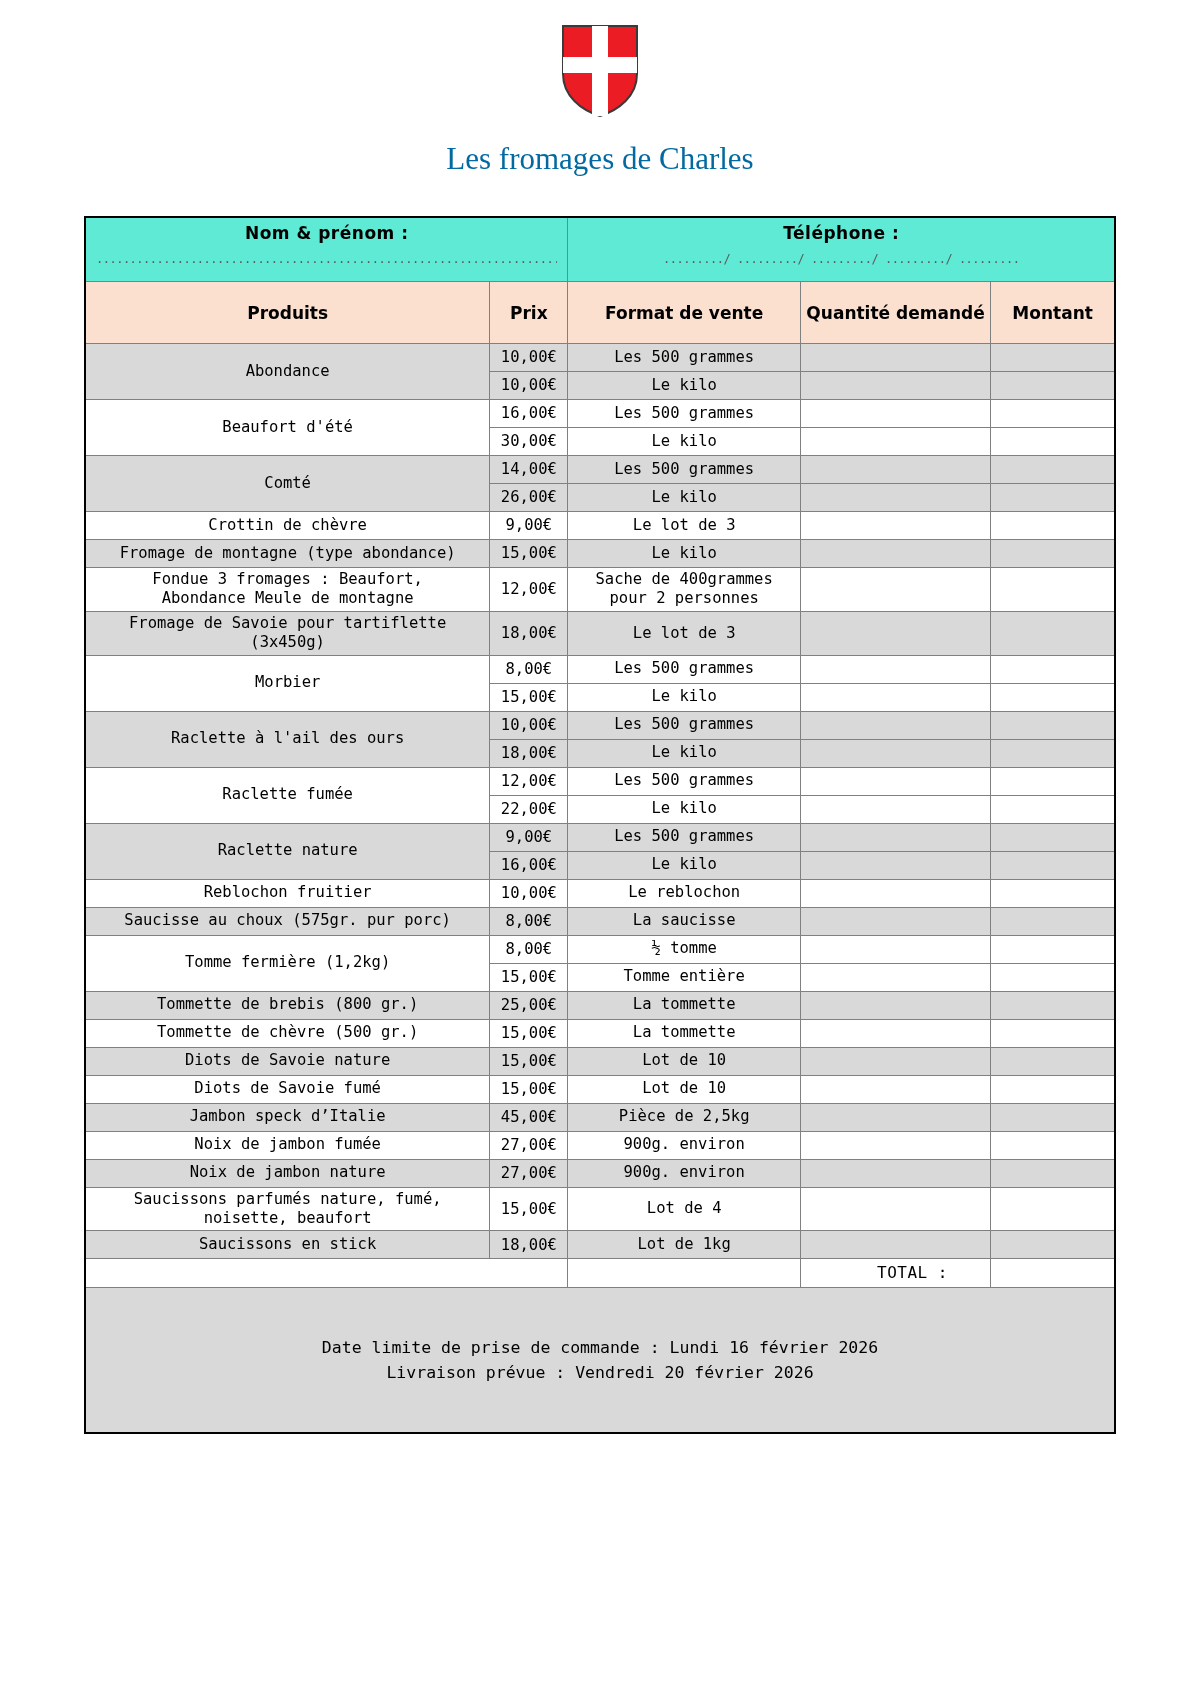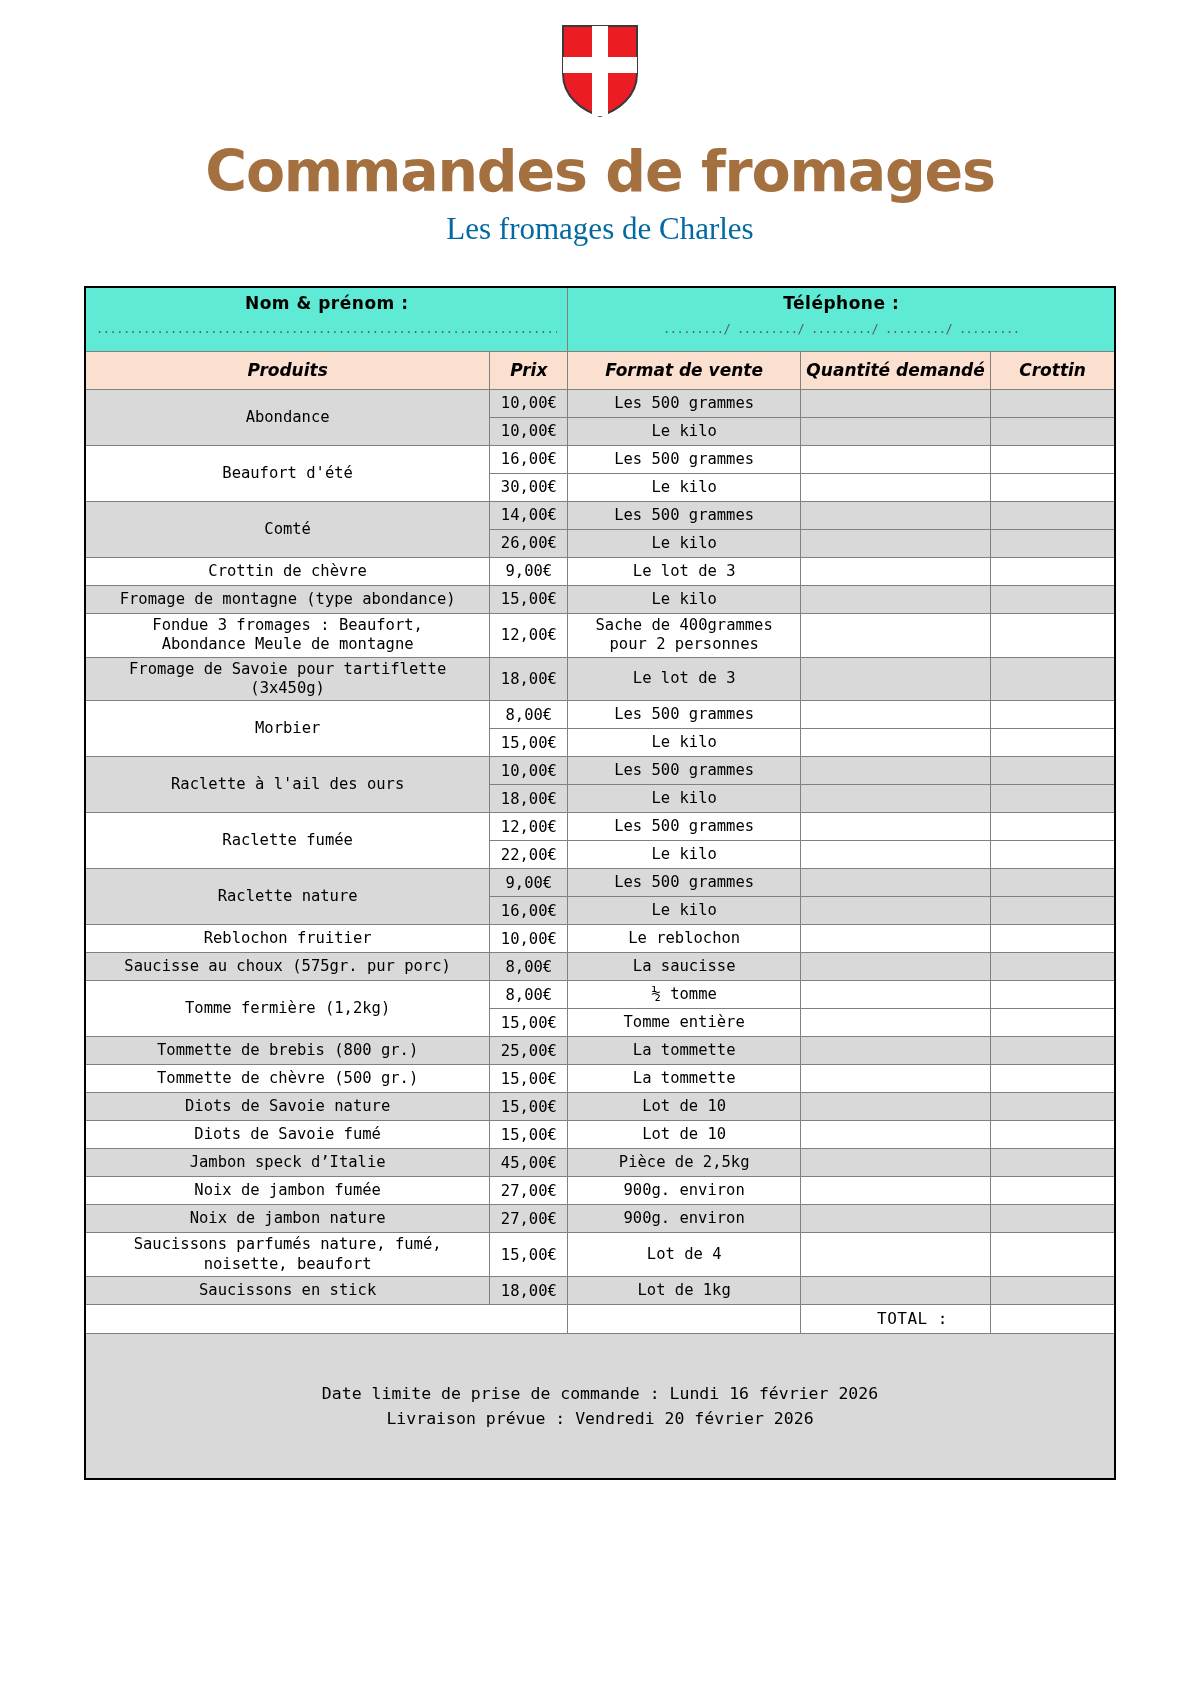--- a/index.html
+++ b/index.html
@@ -100,25 +100,24 @@
     font-family: "DejaVu Sans Mono", "Liberation Mono", monospace;
     white-space: nowrap;
     overflow: hidden;
   }
   .dotline.center { text-align: center; }
 
   
   tr.colhead td {
     background: #FBDFCF;
     font-family: "DejaVu Sans", "Liberation Sans", sans-serif;
-    font-style: italic;
     font-weight: bold;
     font-size: 17px;
     height: 33px;
-    padding: 2px 2px;
+    padding: 14px 2px;
   }
 
   
   tr.r td { height: 23px; padding: 2px 4px; }
   td.shade, tr.shade td { background: #D9D9D9; }
   td.plain { background: #ffffff; }
   td.name  { text-align: center; padding: 2px 6px; }
   td.price { text-align: center; }
   td.format{ text-align: center; }
   td.qty, td.amount { background: inherit; }
@@ -155,21 +154,20 @@
 
   <div class="crest-wrap">
     <svg class="crest" viewBox="0 0 78 94">
       <path d="M2 2 H76 V50 C76 72 58 86 39 92 C20 86 2 72 2 50 Z" fill="#EC1C24" stroke="#3A3A3A" stroke-width="2"></path>
       <rect x="31" y="2" width="16" height="90" fill="#FFFFFF"></rect>
       <rect x="2" y="33" width="74" height="16" fill="#FFFFFF"></rect>
     </svg>
   </div>
 
   <div class="title-block">
-    <h1 class="doc-title">Commandes de fromages</h1>
     <p class="doc-subtitle">Les fromages de Charles</p>
   </div>
 
   <div class="table-wrap">
     <table class="order">
       <colgroup>
         <col style="width:404px">
         <col style="width:78px">
         <col style="width:232px">
         <col style="width:190px">
@@ -186,21 +184,21 @@
             <div class="contact-label">Téléphone :</div>
             <div class="dotline center">........./ ........./ ........./ ........./ .........</div>
           </td>
         </tr>
 
         <tr class="colhead">
           <td>Produits</td>
           <td>Prix</td>
           <td>Format de vente</td>
           <td>Quantité demandé</td>
-          <td>Crottin</td>
+          <td>Montant</td>
         </tr>
 
         <tr class="r shade">
             <td class="name shade" rowspan="2">
               <div class="multi">Abondance</div>
             </td>
             <td class="price shade">10,00€</td>
             <td class="format shade">
               <div class="multi">Les 500 grammes</div>
             </td>

